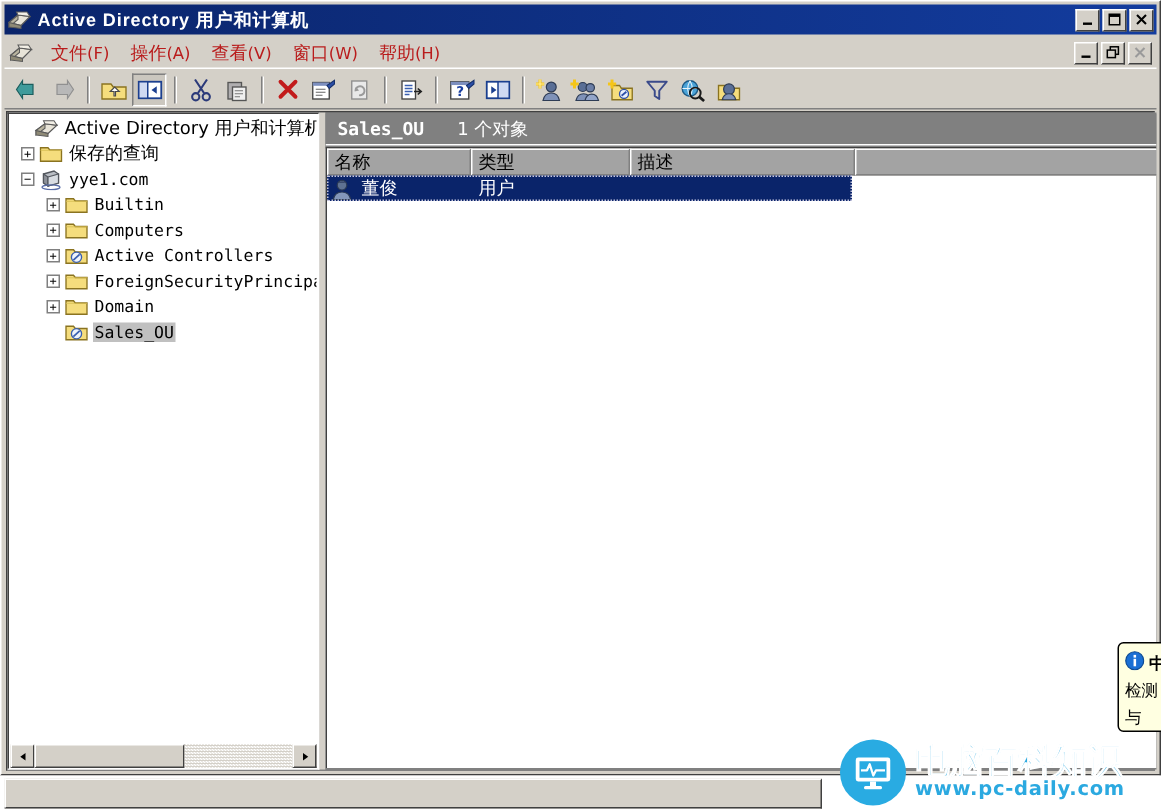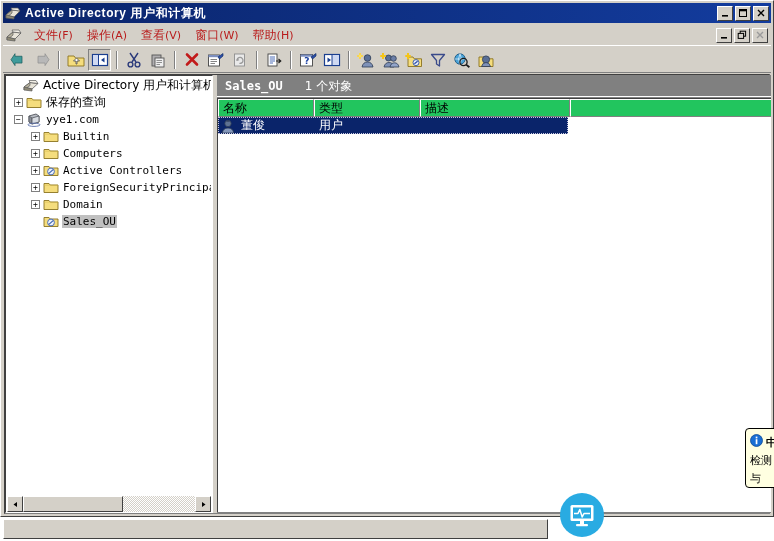--- a/index.html
+++ b/index.html
@@ -194,21 +194,21 @@
     position: absolute; left: 0px; top: 23px;
     width: 554px; height: 414px;
     background: #ffffff;
     border-top: 1px solid #404040;
     border-left: 1px solid #404040;
     overflow: hidden;
   }
   #col-header { display: flex; height: 18px; background: #d4d0c8; }
   .col-h {
     height: 18px;
-    background: #22c55e;
+    background: #a3a3a3;
     border: 1px solid #ffffff;
     border-right-color: #808080; border-bottom-color: #808080;
     display: flex; align-items: center;
     padding-left: 4px;
     font-family: Liberation Mono, monospace;
     font-size: 12px; color: #000;
     flex: 0 0 auto;
     overflow: hidden;
   }
   #rows { position: relative; }
@@ -701,13 +701,17 @@
 <div id="watermark">
   <div id="wm-badge">
     <svg width="30" height="30" viewBox="0 0 30 30">
       <rect x="3.5" y="5" width="23" height="16" rx="1.6" fill="#ffffff"></rect>
       <rect x="6" y="7.5" width="18" height="11" fill="#29abe2"></rect>
       <path d="M7 13.5 H11 L12.8 9.5 L15.2 17 L17 13.5 H23" fill="none" stroke="#ffffff" stroke-width="1.5" stroke-linejoin="round"></path>
       <rect x="13" y="21" width="4" height="3.4" fill="#ffffff"></rect>
       <rect x="9" y="24" width="12" height="2.2" rx="1" fill="#ffffff"></rect>
     </svg>
   </div>
+  <div id="wm-text">
+    <span id="wm-cn">电脑百科知识</span>
+    <span id="wm-url">www.pc-daily.com</span>
+  </div>
 </div>
 
 </body></html>

